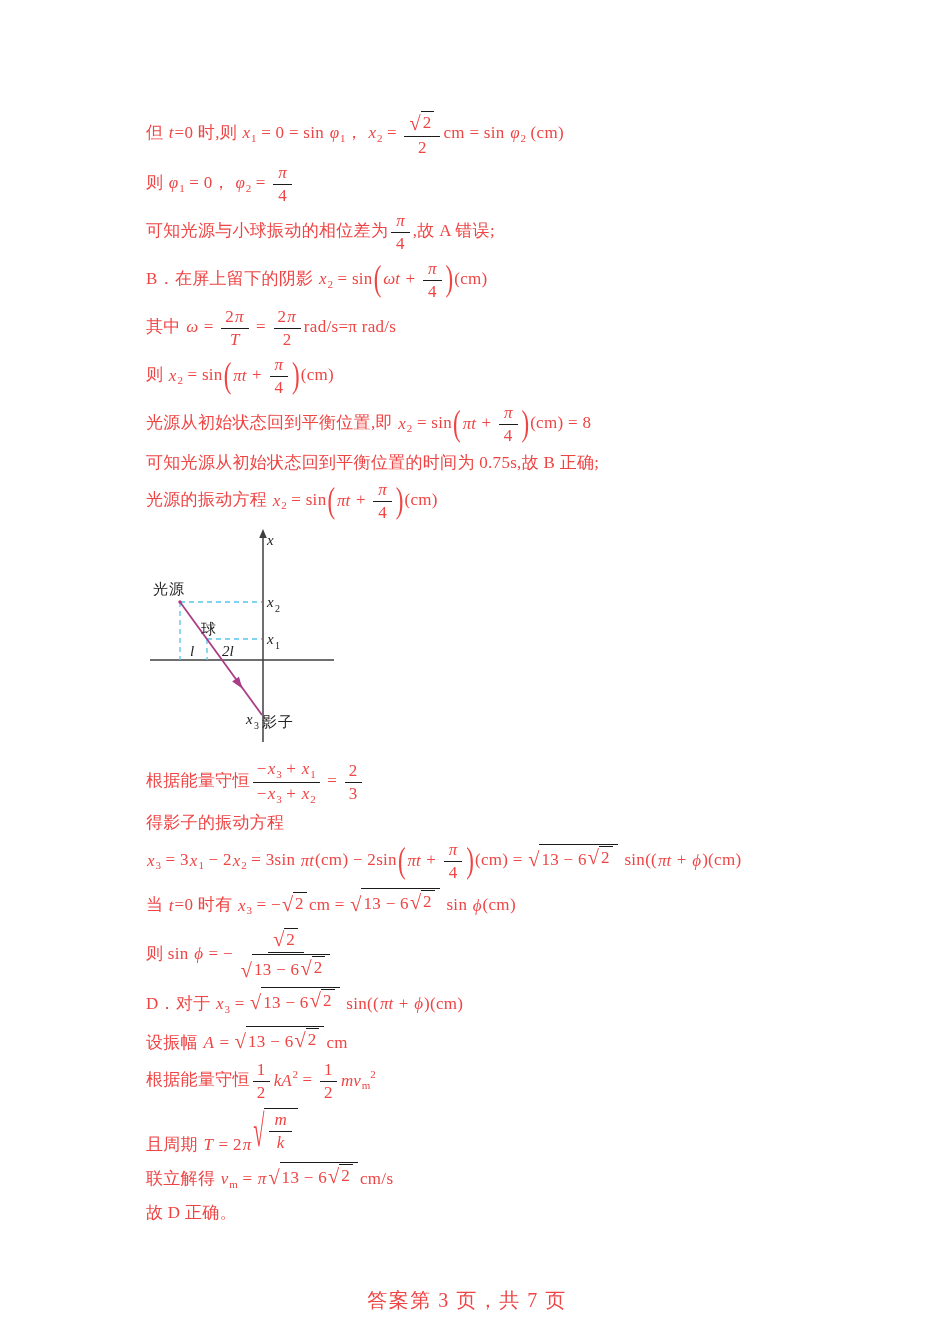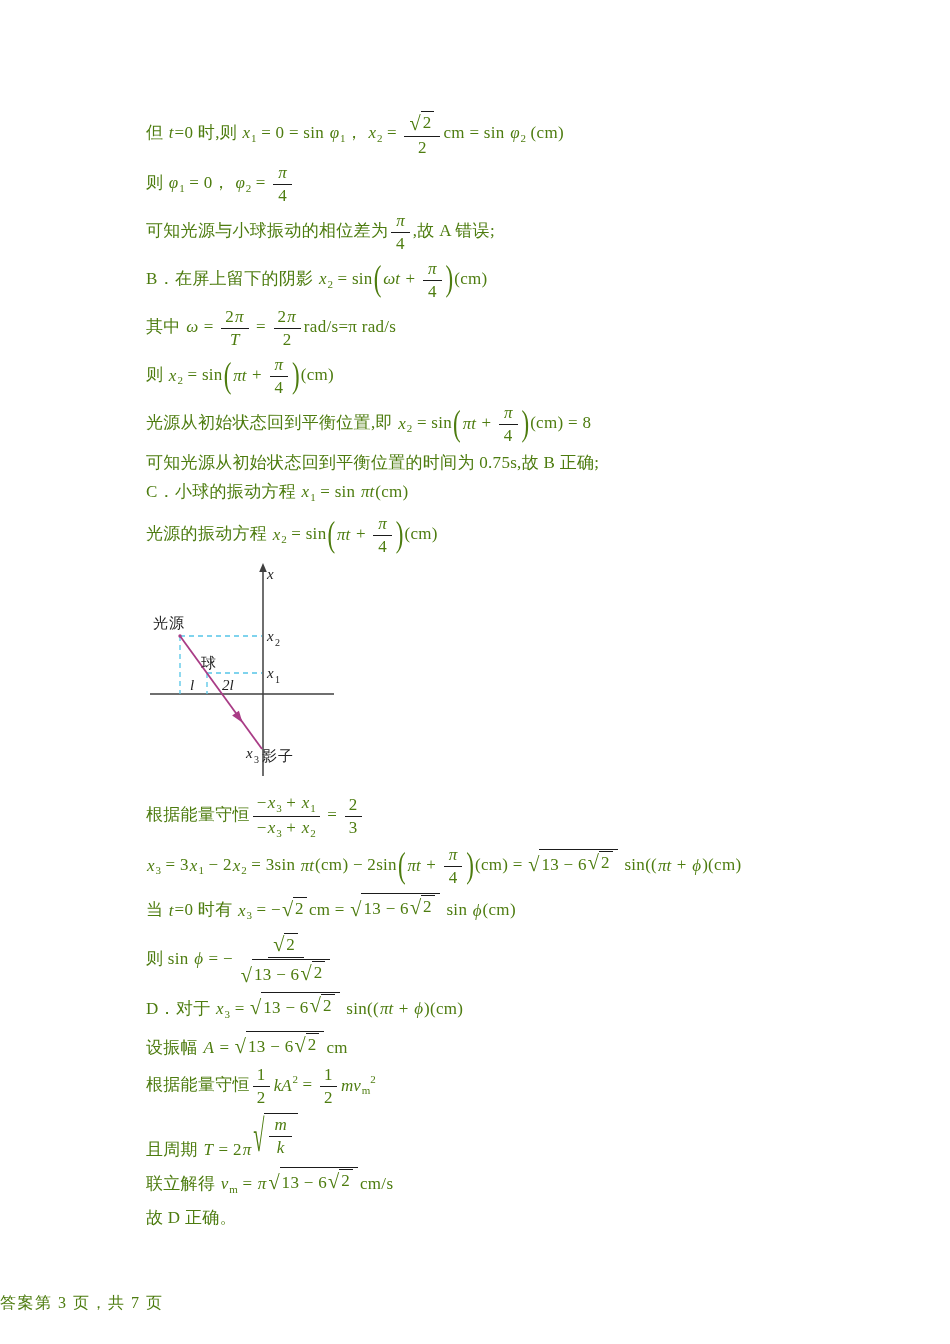--- a/index.html
+++ b/index.html
@@ -2,40 +2,40 @@
 <html><head>
 <meta charset="utf-8">
 <style>
   html,body{margin:0;padding:0;background:#ffffff;}
   .page{
     position:relative;
     width:950px;
     height:1344px;
     background:#ffffff;
     font-family:"Liberation Serif","DejaVu Serif",serif;
-    color:#4d7c0f;
+    color:#ef4444;
     overflow:hidden;
   }
   .content{padding-left:146px;}
   #content-top{padding-top:106px;}
   .line{white-space:nowrap;margin:5px 0;line-height:24px;font-size:17px;}
   .t{letter-spacing:0.3px;}
   .v{font-style:italic;padding:0 1px;}
   .sb{font-size:11px;vertical-align:-4px;}
   .sp{font-size:11px;vertical-align:7px;}
   .frac{display:inline-flex;flex-direction:column;align-items:center;vertical-align:middle;margin:0 3px;line-height:1.18;}
   .frac .num{border-bottom:1.4px solid #1b1b1b;padding:0 4px 1px 4px;}
   .frac .den{padding:1px 4px 0 4px;}
   .sqrt{display:inline-flex;align-items:flex-end;margin:0 2px 0 1px;}
   .rsign{font-size:1.2em;line-height:0.95;}
   .rbody{border-top:1.4px solid #1b1b1b;padding:1px 3px 0 2px;line-height:20px;}
   .sqrt.tall>.rsign{transform:scaleY(2.2);transform-origin:bottom;}
   .bp{display:inline-block;font-size:1.35em;line-height:0;vertical-align:-2px;transform:scaleY(1.6);transform-origin:center;padding:0 1px;}
   .figure{margin:4px 0 2px 0;}
-  .footer{position:absolute;left:0;right:16px;bottom:30px;font-size:16px;letter-spacing:1.5px;}
+  .footer{position:absolute;left:0;right:16px;bottom:30px;text-align:center;font-size:20px;letter-spacing:1.5px;}
   svg text{font-family:"Liberation Serif","DejaVu Serif",serif;}
   .figtext{font-size:15px;fill:#222222;letter-spacing:1px;}
   .figvar{font-size:15px;font-style:italic;fill:#222222;}
   .figsub{font-size:10px;fill:#222222;}
 </style>
 </head>
 <body>
 
 <div class="page">
 
@@ -68,21 +68,20 @@
         </span><span class="t">rad/s=π rad/s</span></div>
       <div class="line"><span class="t">则 </span><span class="v">x</span><span class="sb">2</span><span class="t"> = sin</span><span class="bp">(</span><span class="v">πt</span><span class="t"> + </span><span class="frac">
           <span class="num"><span class="v">π</span></span>
           <span class="den"><span class="t">4</span></span>
         </span><span class="bp">)</span><span class="t">(cm)</span></div>
       <div class="line"><span class="t">光源从初始状态回到平衡位置,即 </span><span class="v">x</span><span class="sb">2</span><span class="t"> = sin</span><span class="bp">(</span><span class="v">πt</span><span class="t"> + </span><span class="frac">
           <span class="num"><span class="v">π</span></span>
           <span class="den"><span class="t">4</span></span>
         </span><span class="bp">)</span><span class="t">(cm) = 8</span></div>
       <div class="line"><span class="t">可知光源从初始状态回到平衡位置的时间为 0.75s,故 B 正确;</span></div>
-      <div class="line"><span class="t">C．小球的振动方程 </span><span class="v">x</span><span class="sb">1</span><span class="t"> = sin </span><span class="v">πt</span><span class="t">(cm)</span></div>
       <div class="line"><span class="t">光源的振动方程 </span><span class="v">x</span><span class="sb">2</span><span class="t"> = sin</span><span class="bp">(</span><span class="v">πt</span><span class="t"> + </span><span class="frac">
           <span class="num"><span class="v">π</span></span>
           <span class="den"><span class="t">4</span></span>
         </span><span class="bp">)</span><span class="t">(cm)</span></div>
     </div>
 
   <div class="figure" style="padding-left:146px;">
     <svg width="210" height="222" viewBox="0 0 210 222">
 
       <line x1="117" y1="8" x2="117" y2="214" stroke-width="1.5" stroke="#3f3f3f"></line>
@@ -115,20 +114,21 @@
   </div>
 
   <div class="content" id="content-bottom">
       <div class="line"><span class="t">根据能量守恒</span><span class="frac">
           <span class="num"><span class="t">−</span><span class="v">x</span><span class="sb">3</span><span class="t"> + </span><span class="v">x</span><span class="sb">1</span></span>
           <span class="den"><span class="t">−</span><span class="v">x</span><span class="sb">3</span><span class="t"> + </span><span class="v">x</span><span class="sb">2</span></span>
         </span><span class="t"> = </span><span class="frac">
           <span class="num"><span class="t">2</span></span>
           <span class="den"><span class="t">3</span></span>
         </span></div>
+      <div class="line"><span class="t">得影子的振动方程</span></div>
       <div class="line"><span class="v">x</span><span class="sb">3</span><span class="t"> = 3</span><span class="v">x</span><span class="sb">1</span><span class="t"> − 2</span><span class="v">x</span><span class="sb">2</span><span class="t"> = 3sin </span><span class="v">πt</span><span class="t">(cm) − 2sin</span><span class="bp">(</span><span class="v">πt</span><span class="t"> + </span><span class="frac">
           <span class="num"><span class="v">π</span></span>
           <span class="den"><span class="t">4</span></span>
         </span><span class="bp">)</span><span class="t">(cm) = </span><span class="sqrt">
           <span class="rsign">√</span>
           <span class="rbody"><span class="t">13 − 6</span><span class="sqrt">
               <span class="rsign">√</span>
               <span class="rbody"><span class="t">2</span></span>
             </span></span>
         </span><span class="t"> sin((</span><span class="v">πt</span><span class="t"> + </span><span class="v">ϕ</span><span class="t">)(cm)</span></div>

